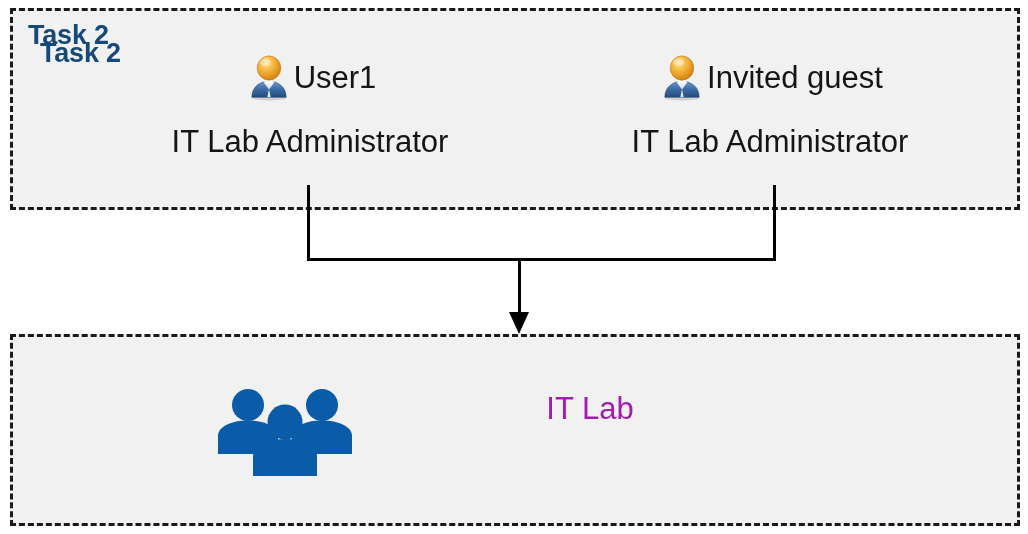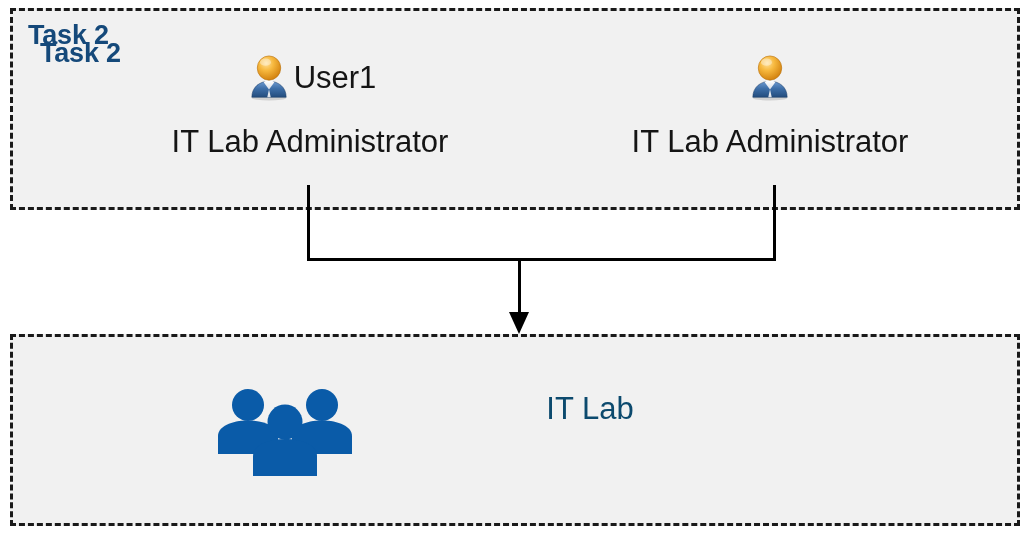--- a/index.html
+++ b/index.html
@@ -95,21 +95,21 @@
   }
   .group-icon { display: block; width: 146px; height: 92px; }
 
   #group-name {
     position: absolute;
     left: 380px;
     top: 390px;
     width: 420px;
     text-align: center;
     font-size: 31px;
-    color: #0c4a6e;
+    color: #a21caf;
     line-height: 1.22;
   }
 
   
   #connector {
     position: absolute;
     left: 0;
     top: 0;
     width: 1028px;
     height: 534px;
@@ -183,20 +183,21 @@
           <ellipse cx="32" cy="59" rx="22" ry="3.2" fill="#000" opacity="0.13"></ellipse>
           <path d="M10 58c0-13 9.8-20.5 22-20.5S54 45 54 58z" fill="url(#bodyGrad2)"></path>
           <path d="M10 58c0-13 9.8-20.5 22-20.5S54 45 54 58z" fill="none" stroke="#1C3D66" stroke-width="1.2" opacity="0.55"></path>
           <path d="M25 38.5l7 9.5 7-9.5-3.2-1.6H28.2z" fill="url(#shGrad2)"></path>
           <path d="M32 48l2.2 10h-4.4z" fill="url(#shGrad2)"></path>
           <ellipse cx="32" cy="20.5" rx="15" ry="15.5" fill="url(#headGrad2)"></ellipse>
           <ellipse cx="32" cy="20.5" rx="15" ry="15.5" fill="none" stroke="#B9700A" stroke-width="1.1" opacity="0.7"></ellipse>
           <ellipse cx="27.5" cy="13" rx="7" ry="4.6" fill="#FFFFFF" opacity="0.38"></ellipse>
         </svg>
       </span>
+      <span class="person-name">Invited guest</span>
     </div>
     <div class="person-role">IT Lab Administrator</div>
   </div>
 
   <svg id="connector" viewBox="0 0 1028 534" xmlns="http://www.w3.org/2000/svg">
     <g stroke="#000000" stroke-width="3" fill="none" shape-rendering="crispEdges">
       <line x1="308" y1="185" x2="308" y2="259"></line>
       <line x1="774" y1="185" x2="774" y2="259"></line>
       <line x1="306.5" y1="259" x2="775.5" y2="259"></line>
       <line x1="519" y1="259" x2="519" y2="322"></line>

